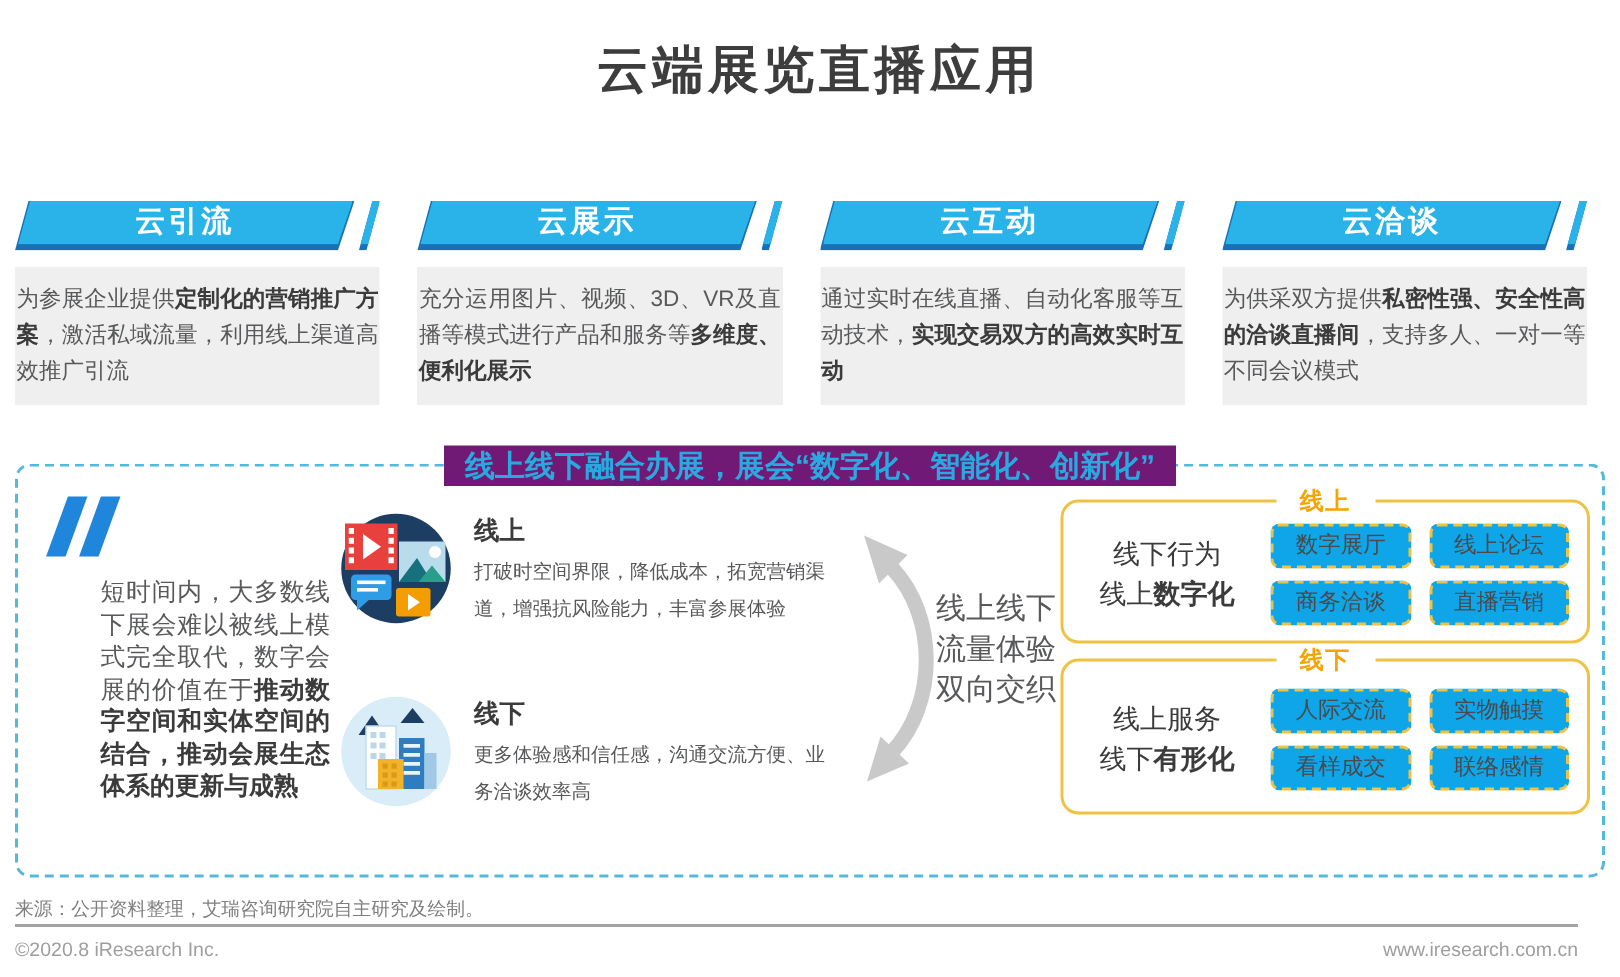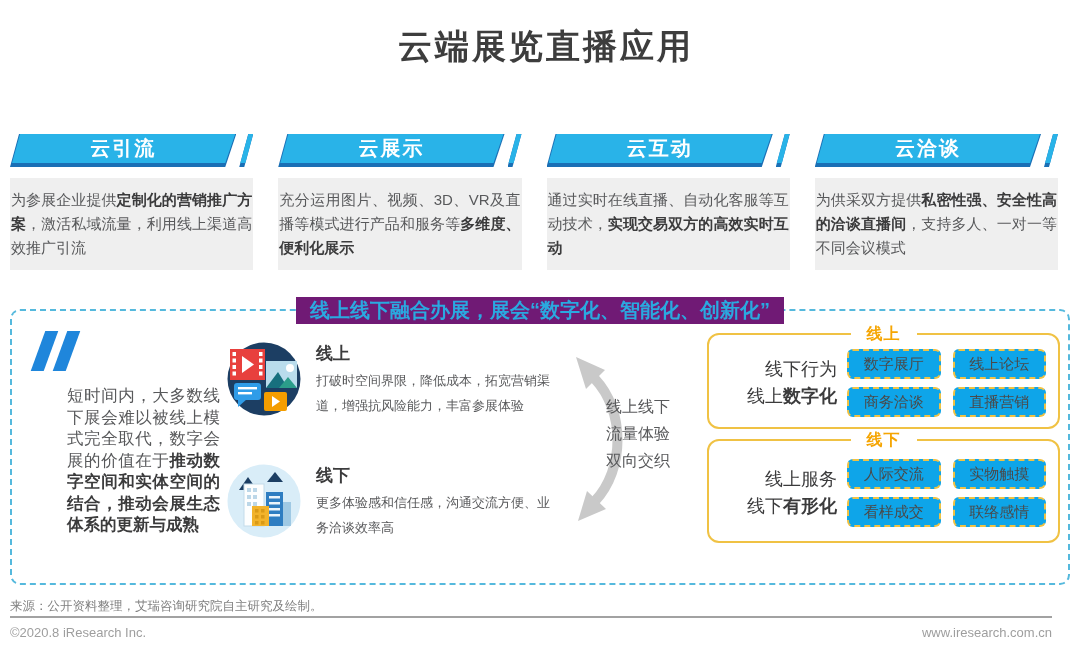--- a/index.html
+++ b/index.html
@@ -57,32 +57,32 @@
   .quote-text{font-size:16.5px;line-height:21.5px;color:var(--text-body);text-align:justify;margin-left:39px;}
 
   .mode-row{position:absolute;left:215px;display:flex;gap:15px;width:345px;}
   .mode-row.online{top:31px;}
   .mode-row.offline{top:153px;}
   .mode-icon{width:74px;height:74px;flex:0 0 74px;}
   .mode-title{font-size:17px;font-weight:700;color:var(--text-dark);margin-bottom:3px;}
   .mode-desc{font-size:13px;line-height:25px;color:var(--text-body);width:242px;}
 
   .exchange-arrow{position:absolute;left:552px;top:42px;}
-  .exchange-text{position:absolute;left:572px;top:82px;width:86px;text-align:right;
-    font-size:16px;line-height:27px;color:var(--text-body);}
+  .exchange-text{position:absolute;left:612px;top:82px;width:86px;text-align:left;
+    font-size:20px;line-height:27px;color:var(--text-body);}
 
   .ybox{position:absolute;left:695px;right:8px;border:2px solid var(--accent-yellow);
     border-radius:12px;background:#fff;}
   .ybox1{top:22px;height:96px;}
   .ybox2{top:128px;height:104px;}
   .ybox-tag{position:absolute;top:-11px;left:50%;transform:translateX(-50%);
     background:#fff;padding:0 16px;font-size:16px;font-weight:700;color:var(--accent-orange);
     letter-spacing:1px;}
   .ybox-inner{display:flex;align-items:center;height:100%;padding:12px 12px 9px 10px;gap:10px;}
-  .ybox-label{width:118px;flex:0 0 118px;text-align:right;font-size:18px;line-height:27px;
+  .ybox-label{width:118px;flex:0 0 118px;text-align:center;font-size:18px;line-height:27px;
     color:var(--text-dark);}
   .chips{flex:1;display:grid;grid-template-columns:1fr 1fr;gap:8px 12px;}
   .chip{border:2px dashed var(--accent-yellow);border-radius:6px;background:#0ea5e9;
     text-align:center;font-size:15px;line-height:26px;color:#4a4a4a;}
 
   
   .source{position:absolute;left:10px;top:598px;font-size:12.5px;color:#7f7f7f;}
   .footer-line{position:absolute;left:10px;right:28px;top:616px;border-top:2px solid #a2a2a2;}
   .copyright{position:absolute;left:10px;top:625px;font-size:13px;color:#9e9e9e;}
   .website{position:absolute;right:28px;top:625px;font-size:13px;color:#9e9e9e;}

